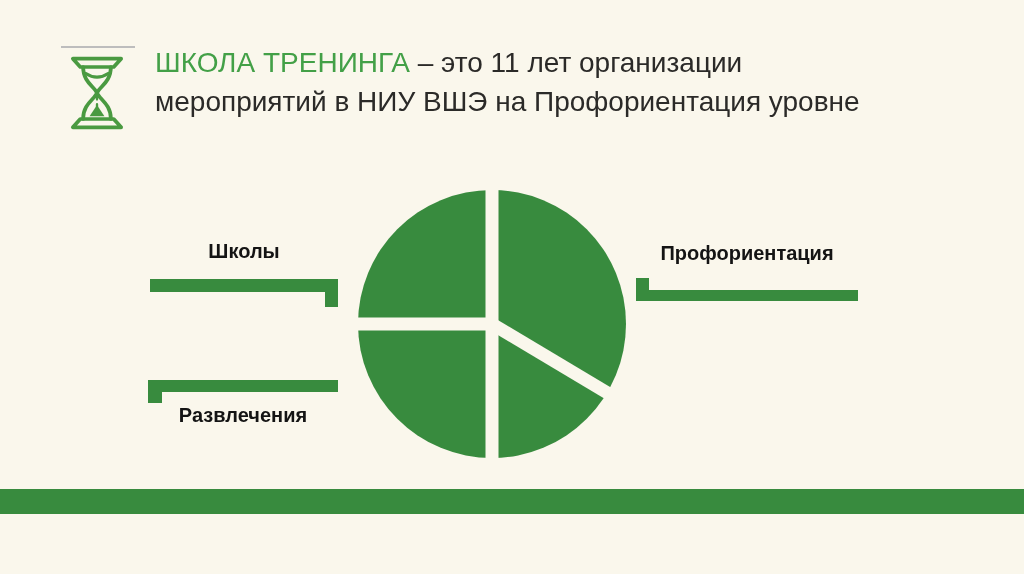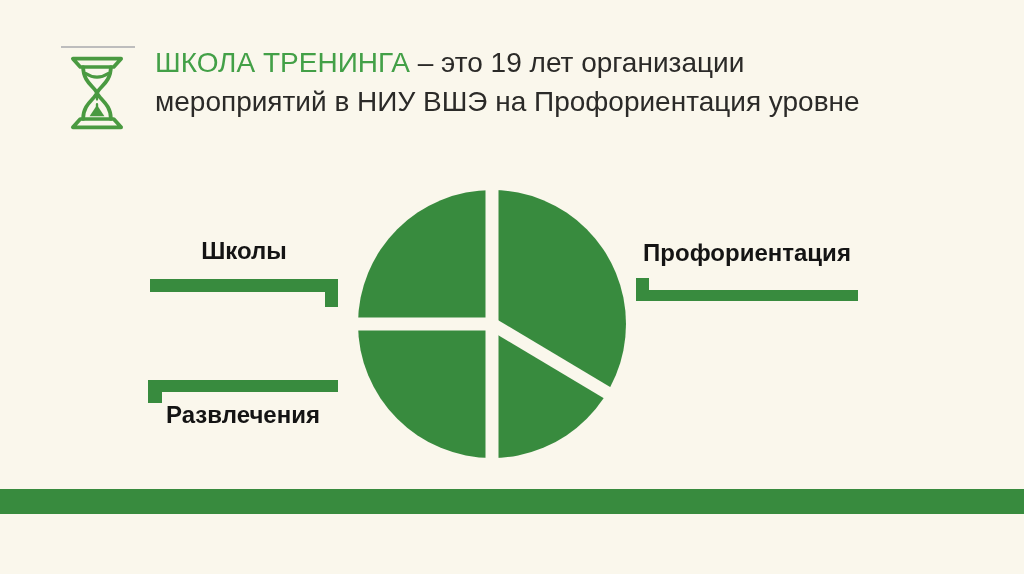--- a/index.html
+++ b/index.html
@@ -30,21 +30,21 @@
     font-size:28px;line-height:39px;font-weight:400;
     color:var(--title-text);
   }
   .title .hl{color:var(--title-green);text-align:center;}
   .pie{
     position:absolute;left:346px;top:178px;width:292px;height:292px;
   }
   .callout{position:absolute;}
   .co-label{
     position:absolute;left:0;width:100%;text-align:center;
-    font-size:24px;font-weight:bold;color:var(--label-text);line-height:26px;
+    font-size:20px;font-weight:bold;color:var(--label-text);line-height:26px;
     white-space:nowrap;
   }
   .co-bar{position:absolute;background:var(--green);}
   .co-bar::after{content:"";position:absolute;background:var(--green);}
   
   .co-schools{left:150px;top:238px;width:188px;height:75px;}
   .co-schools .co-label{top:0;}
   .co-schools .co-bar{top:41px;left:0;width:188px;height:13px;}
   .co-schools .co-bar::after{right:0;top:13px;width:13px;height:15px;}
   
@@ -79,21 +79,21 @@
       <path d="M6 5 H58 L50 14 H14 Z"></path>
       <path d="M6 79 H58 L50 70 H14 Z"></path>
       <path d="M17 14 C17 30 29 35 32 42 C35 35 47 30 47 14"></path>
       <path d="M17 70 C17 54 29 49 32 42 C35 49 47 54 47 70"></path>
       <path stroke-width="3.5" d="M20 21 Q32 29 44 21"></path>
       <path stroke-width="2.5" stroke-dasharray="3 5" d="M32 46 V64"></path>
     </g>
     <path d="M24 67 L32 55 L40 67 Z" fill="var(--icon-green)"></path>
   </svg>
 
-  <h1 class="title"><span class="hl">ШКОЛА ТРЕНИНГА</span><span> – это 19 лет организации</span><br><span>мероприятий в НИУ ВШЭ на Профориентация уровне</span></h1>
+  <h1 class="title"><span class="hl">ШКОЛА ТРЕНИНГА</span><span> – это 11 лет организации</span><br><span>мероприятий в НИУ ВШЭ на Профориентация уровне</span></h1>
 
   <svg class="pie" viewBox="0 0 292 292">
     <circle cx="146" cy="146" r="134" fill="var(--green)"></circle>
     <g stroke="var(--background)" stroke-width="13" stroke-linecap="butt" fill="none">
       <path d="M146 146 V0"></path>
       <path d="M146 146 H0"></path>
       <path d="M146 146 V292"></path>
       <path d="M146 146 L275 223"></path>
     </g>
   </svg>

